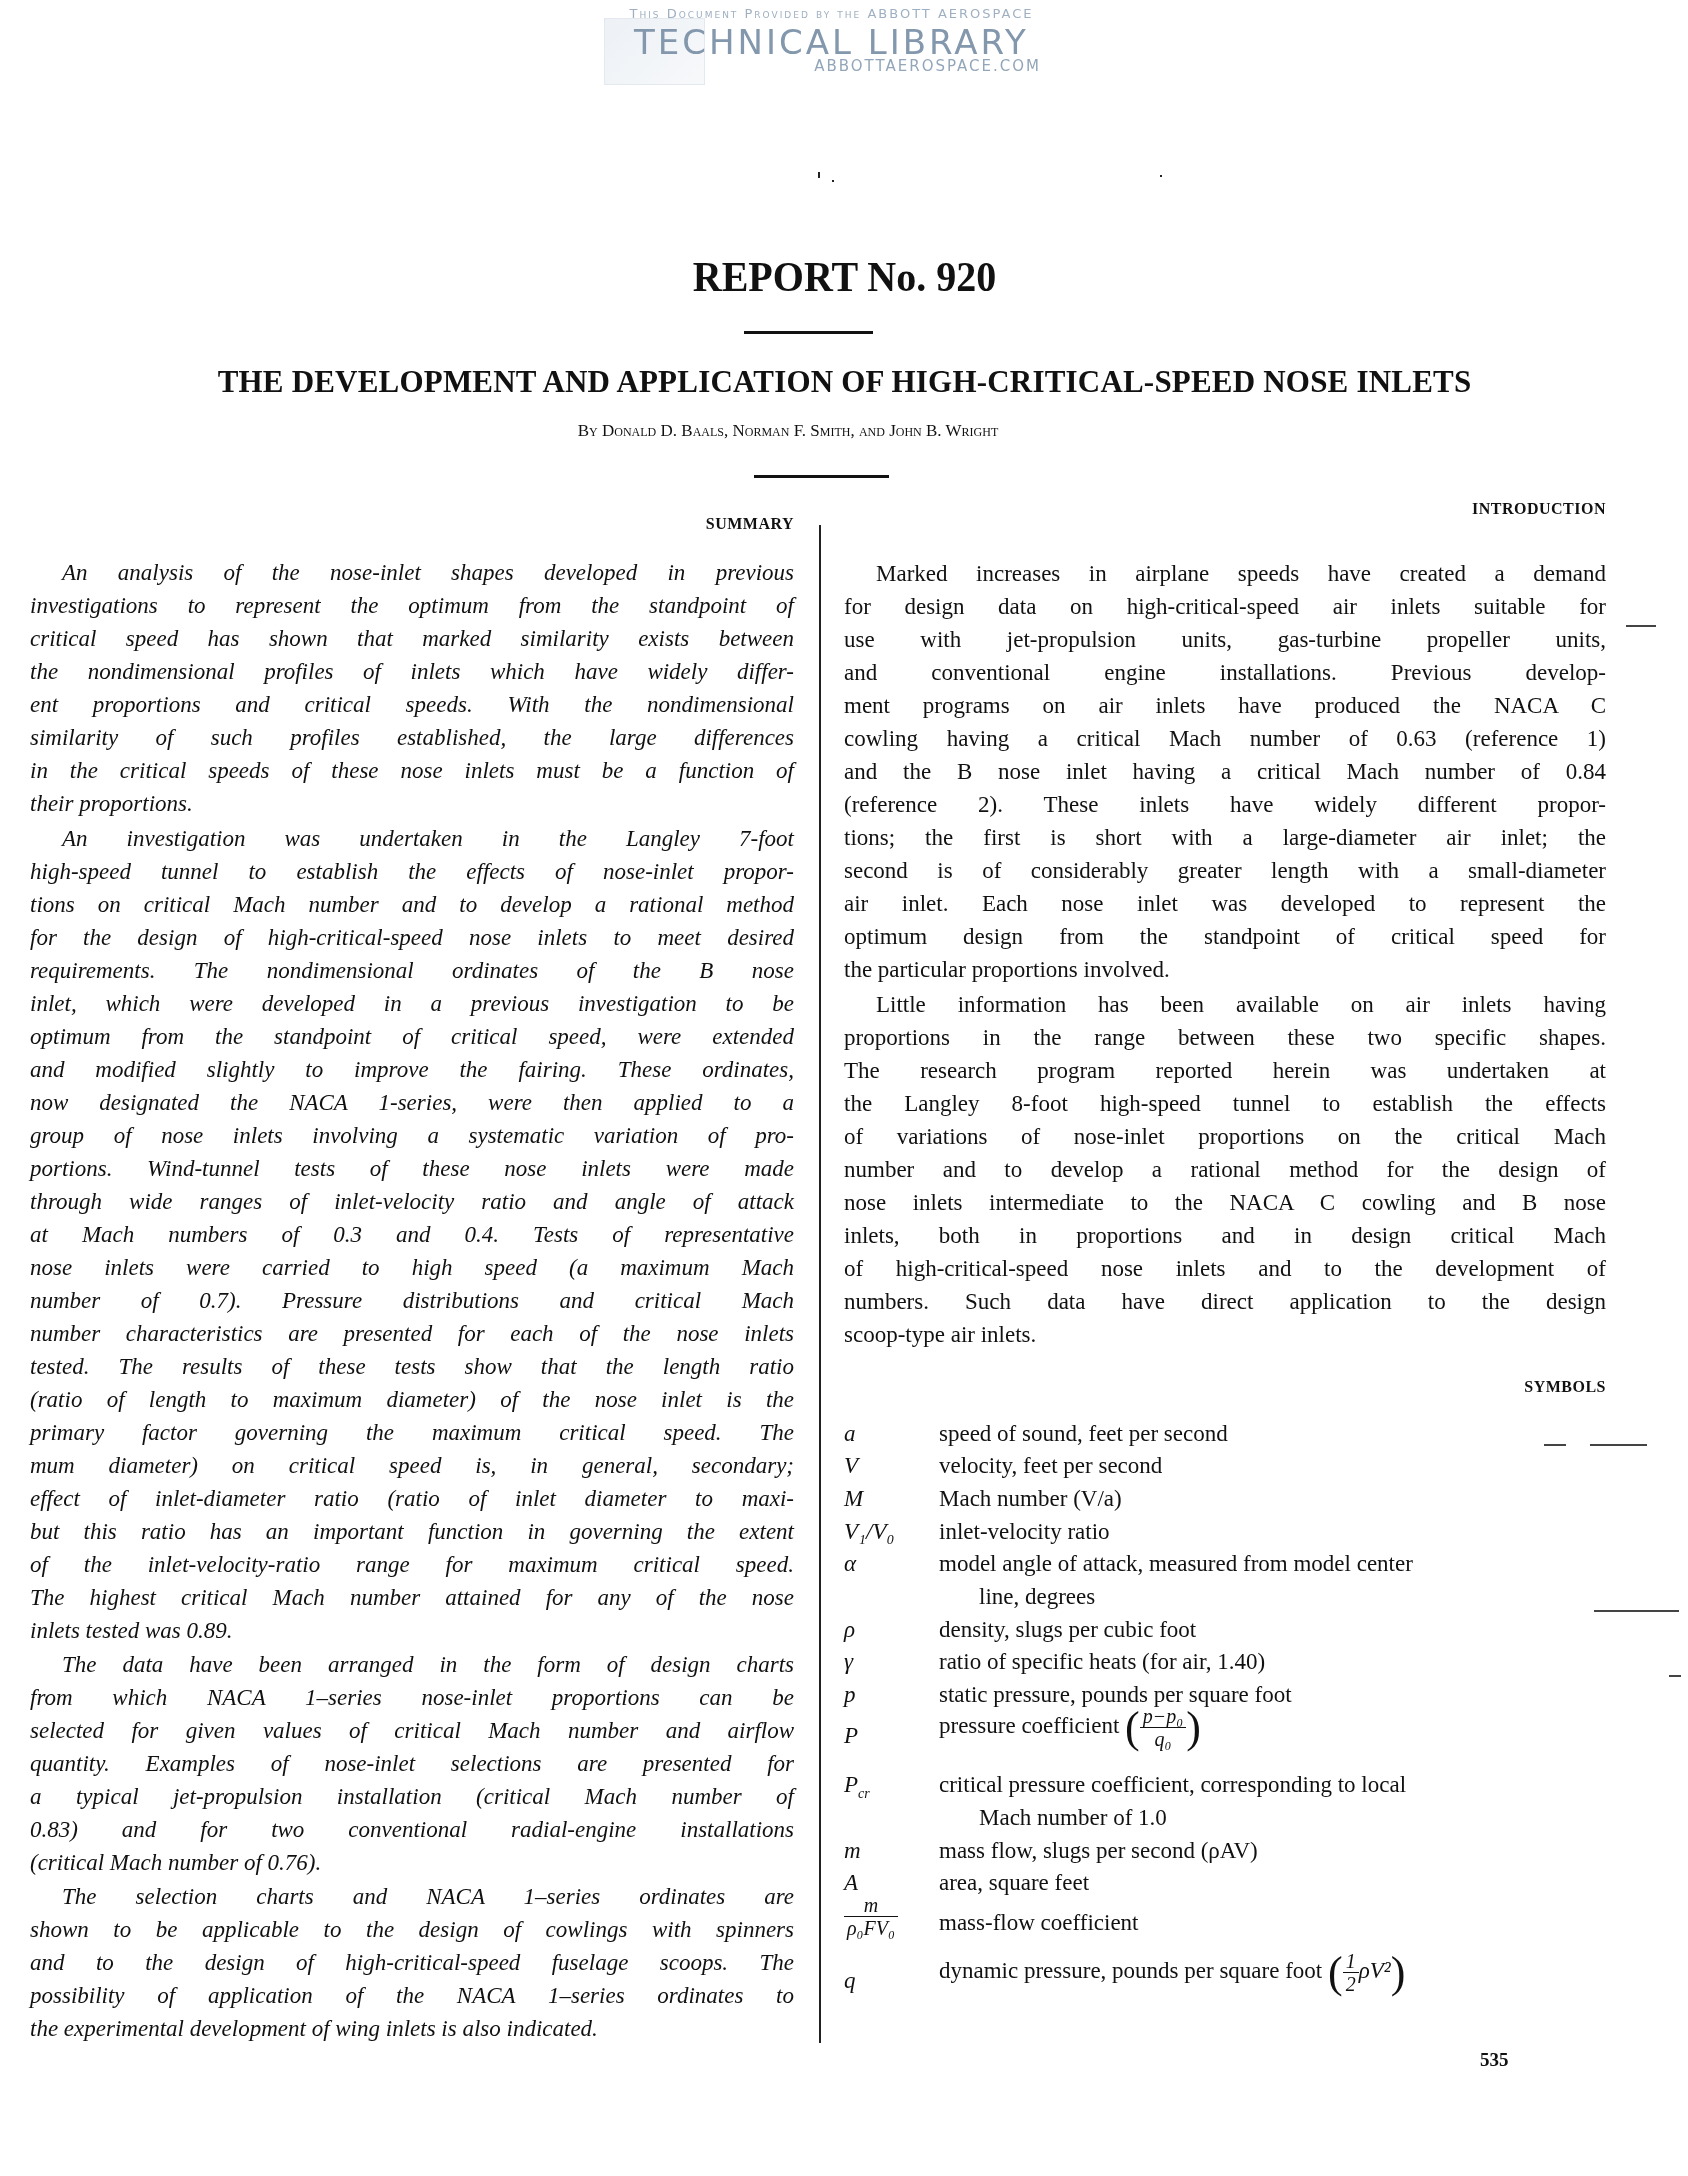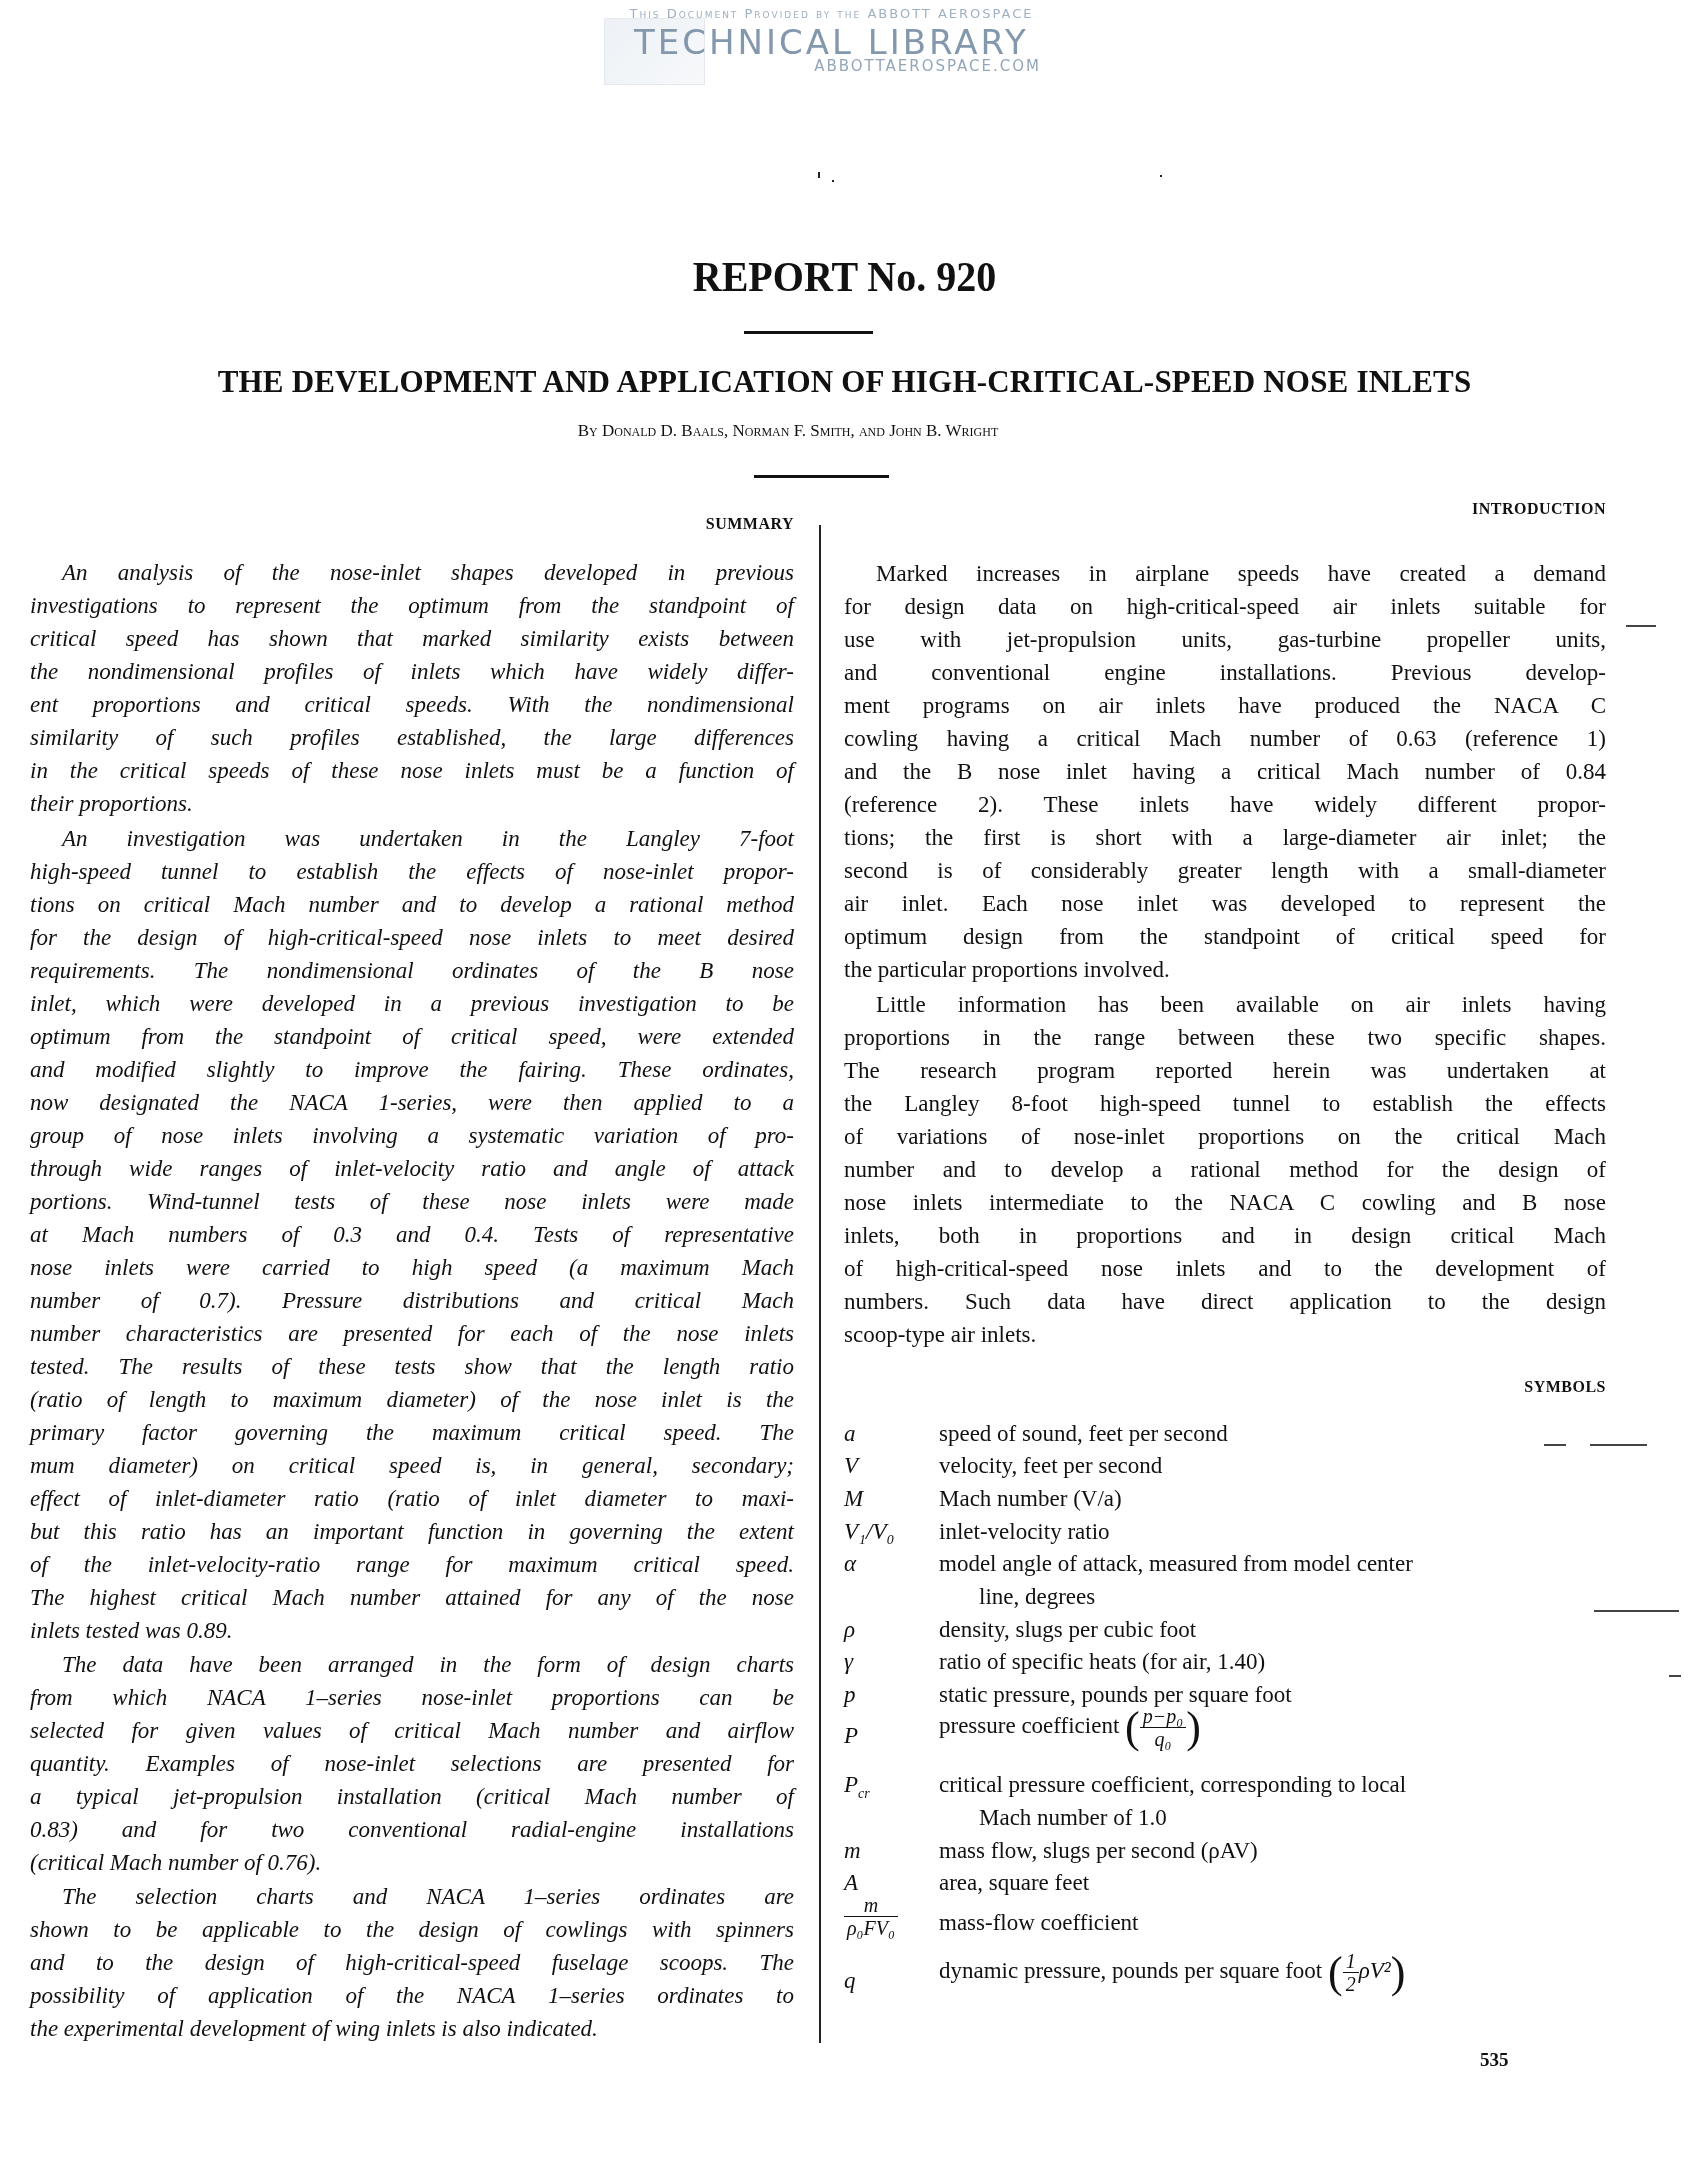--- a/index.html
+++ b/index.html
@@ -94,22 +94,22 @@
       <span class="ln ind">An investigation was undertaken in the Langley 7-foot</span>
       <span class="ln">high-speed tunnel to establish the effects of nose-inlet propor-</span>
       <span class="ln">tions on critical Mach number and to develop a rational method</span>
       <span class="ln">for the design of high-critical-speed nose inlets to meet desired</span>
       <span class="ln">requirements.  The nondimensional ordinates of the B nose</span>
       <span class="ln">inlet, which were developed in a previous investigation to be</span>
       <span class="ln">optimum from the standpoint of critical speed, were extended</span>
       <span class="ln">and modified slightly to improve the fairing.  These ordinates,</span>
       <span class="ln">now designated the NACA 1-series, were then applied to a</span>
       <span class="ln">group of nose inlets involving a systematic variation of pro-</span>
+      <span class="ln">portions.  Wind-tunnel tests of these nose inlets were made</span>
       <span class="ln">through wide ranges of inlet-velocity ratio and angle of attack</span>
-      <span class="ln">portions.  Wind-tunnel tests of these nose inlets were made</span>
       <span class="ln">at Mach numbers of 0.3 and 0.4.  Tests of representative</span>
       <span class="ln">nose inlets were carried to high speed (a maximum Mach</span>
       <span class="ln">number of 0.7).  Pressure distributions and critical Mach</span>
       <span class="ln">number characteristics are presented for each of the nose inlets</span>
       <span class="ln">tested.  The results of these tests show that the length ratio</span>
       <span class="ln">(ratio of length to maximum diameter) of the nose inlet is the</span>
       <span class="ln">primary factor governing the maximum critical speed.  The</span>
       <span class="ln">mum diameter) on critical speed is, in general, secondary;</span>
       <span class="ln">effect of inlet-diameter ratio (ratio of inlet diameter to maxi-</span>
       <span class="ln">but this ratio has an important function in governing the extent</span>

